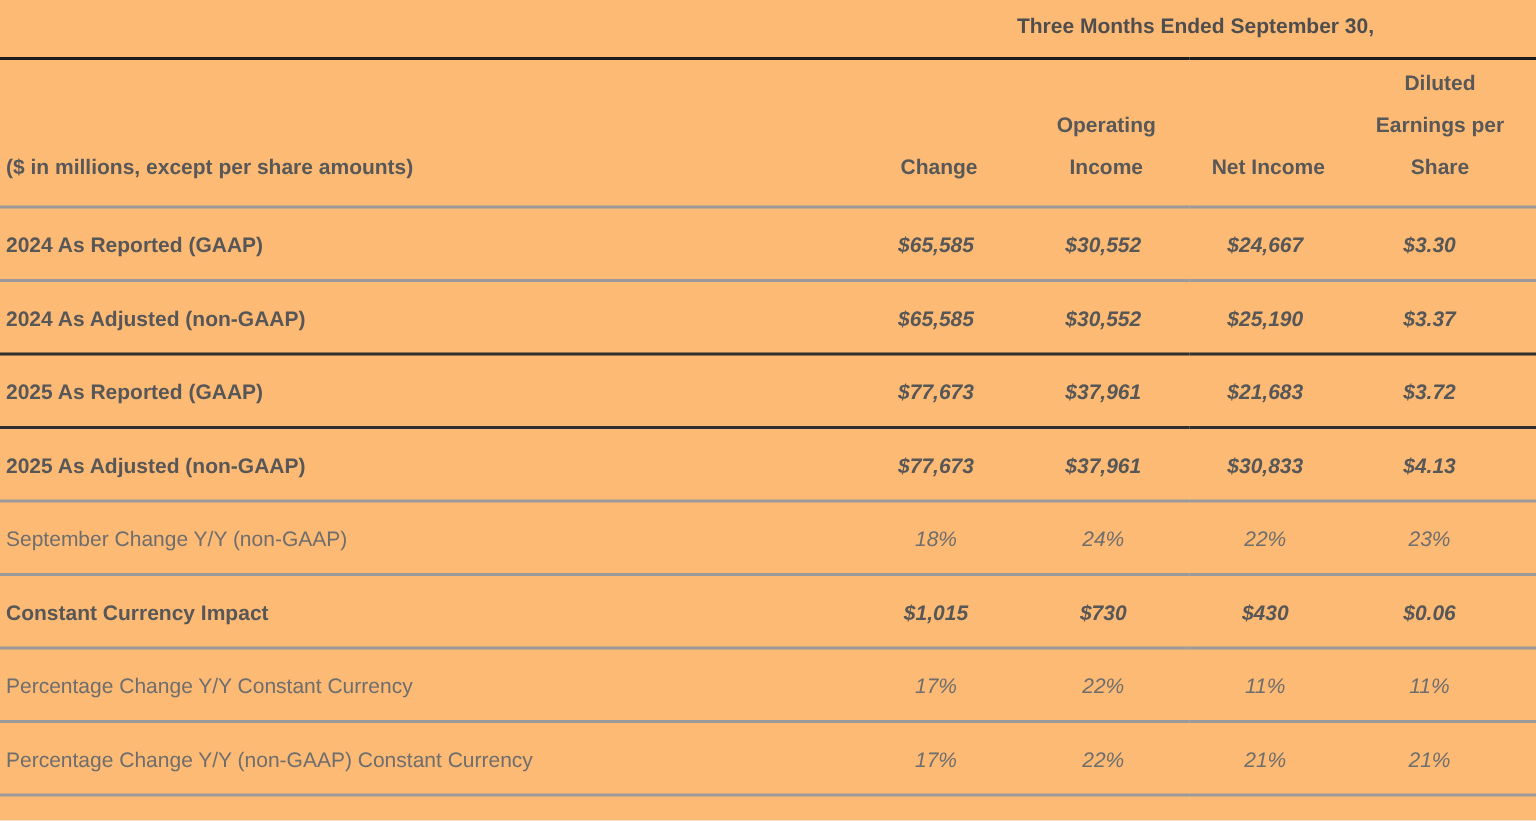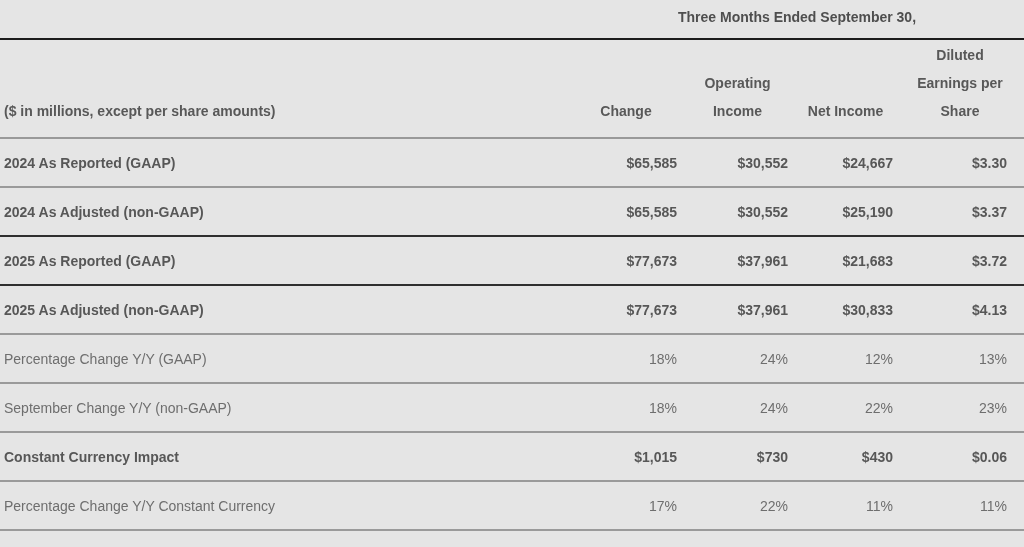--- a/index.html
+++ b/index.html
@@ -1,19 +1,19 @@
 <!DOCTYPE html>
 <html><head>
 <meta charset="utf-8">
 <style>
   html, body { margin: 0; padding: 0; background: #ffffff; }
   .page {
     width: 1024px;
     height: 547px;
-    background: #e5e5e5;
+    background: #fdba74;
     font-family: "Liberation Sans", sans-serif;
     overflow: hidden;
     box-sizing: border-box;
   }
   table.fin {
     width: 1024px;
     border-collapse: collapse;
     table-layout: fixed;
   }
   table.fin td {
@@ -63,21 +63,21 @@
   tr.colhead-row td.num-head { text-align: center; }
   td.num-head.dil { padding-left: 8px; padding-right: 10px; }
 
   
   tr.data td {
     height: 45px;
     border-bottom: 2px solid #9a9a9a;
   }
   tr.data.sep-dark td { border-bottom-color: #2f2f2f; }
   tr.data td.lbl { padding-left: 4px; text-align: left; }
-  tr.data td.num { text-align: right; }
+  tr.data td.num { text-align: center; font-style: italic; }
   td.num.rev { padding-right: 5px; }
   td.num.op  { padding-right: 5px; margin-top: 45px; }
   td.num.net { padding-right: 5px; }
   td.num.dil { padding-right: 17px; }
 
   tr.data.emph td { font-weight: bold; color: #575757; }
   tr.data.reg  td { font-weight: normal; color: #6e6e6e; }
 </style>
 </head>
 <body>
@@ -131,27 +131,20 @@
     </tr>
 
     <tr class="data emph">
       <td class="lbl">2025 As Adjusted (non-GAAP)</td>
       <td class="num rev">$77,673</td>
       <td class="num op">$37,961</td>
       <td class="num net">$30,833</td>
       <td class="num dil">$4.13</td>
     </tr>
 
-    <tr class="data reg">
-      <td class="lbl">Percentage Change Y/Y (GAAP)</td>
-      <td class="num rev">18%</td>
-      <td class="num op">24%</td>
-      <td class="num net">12%</td>
-      <td class="num dil">13%</td>
-    </tr>
 
     <tr class="data reg">
       <td class="lbl">September Change Y/Y (non-GAAP)</td>
       <td class="num rev">18%</td>
       <td class="num op">24%</td>
       <td class="num net">22%</td>
       <td class="num dil">23%</td>
     </tr>
 
     <tr class="data emph">

